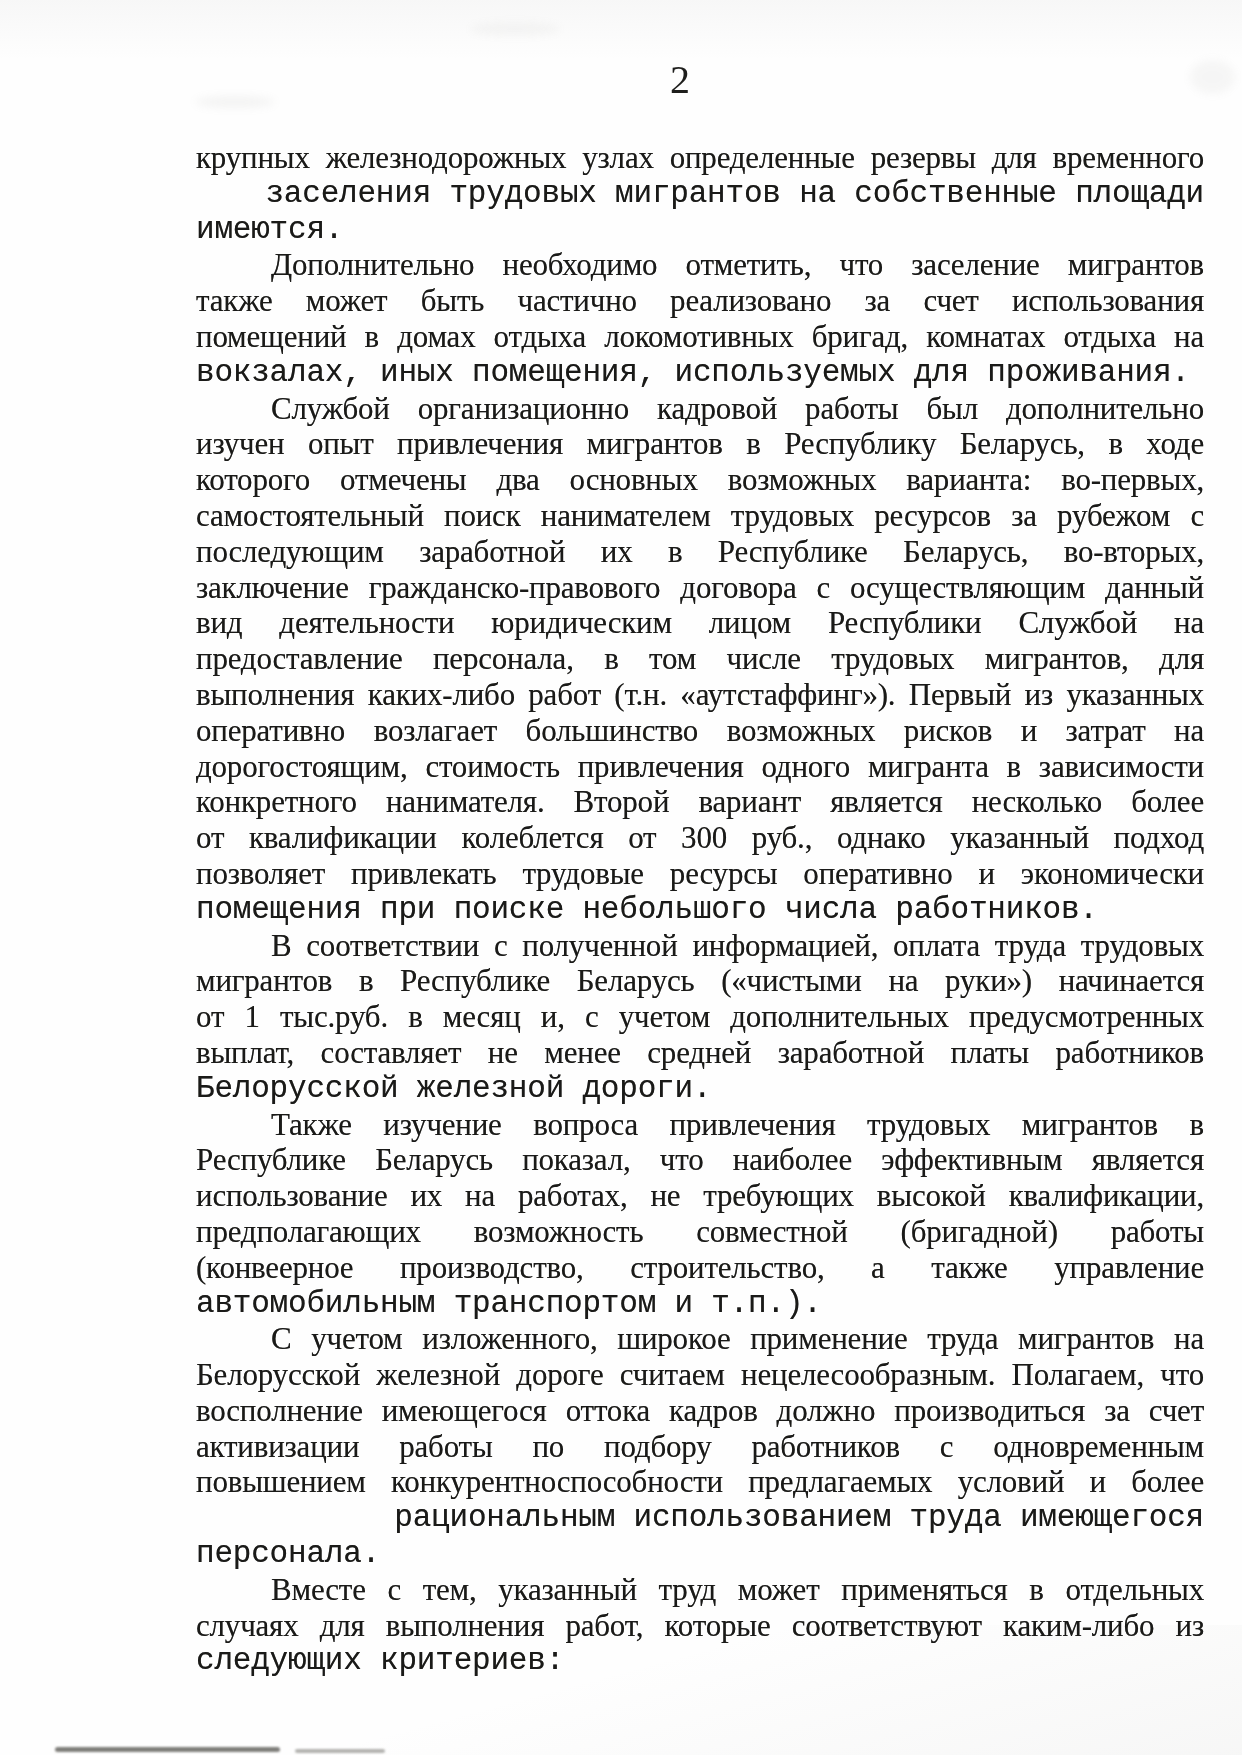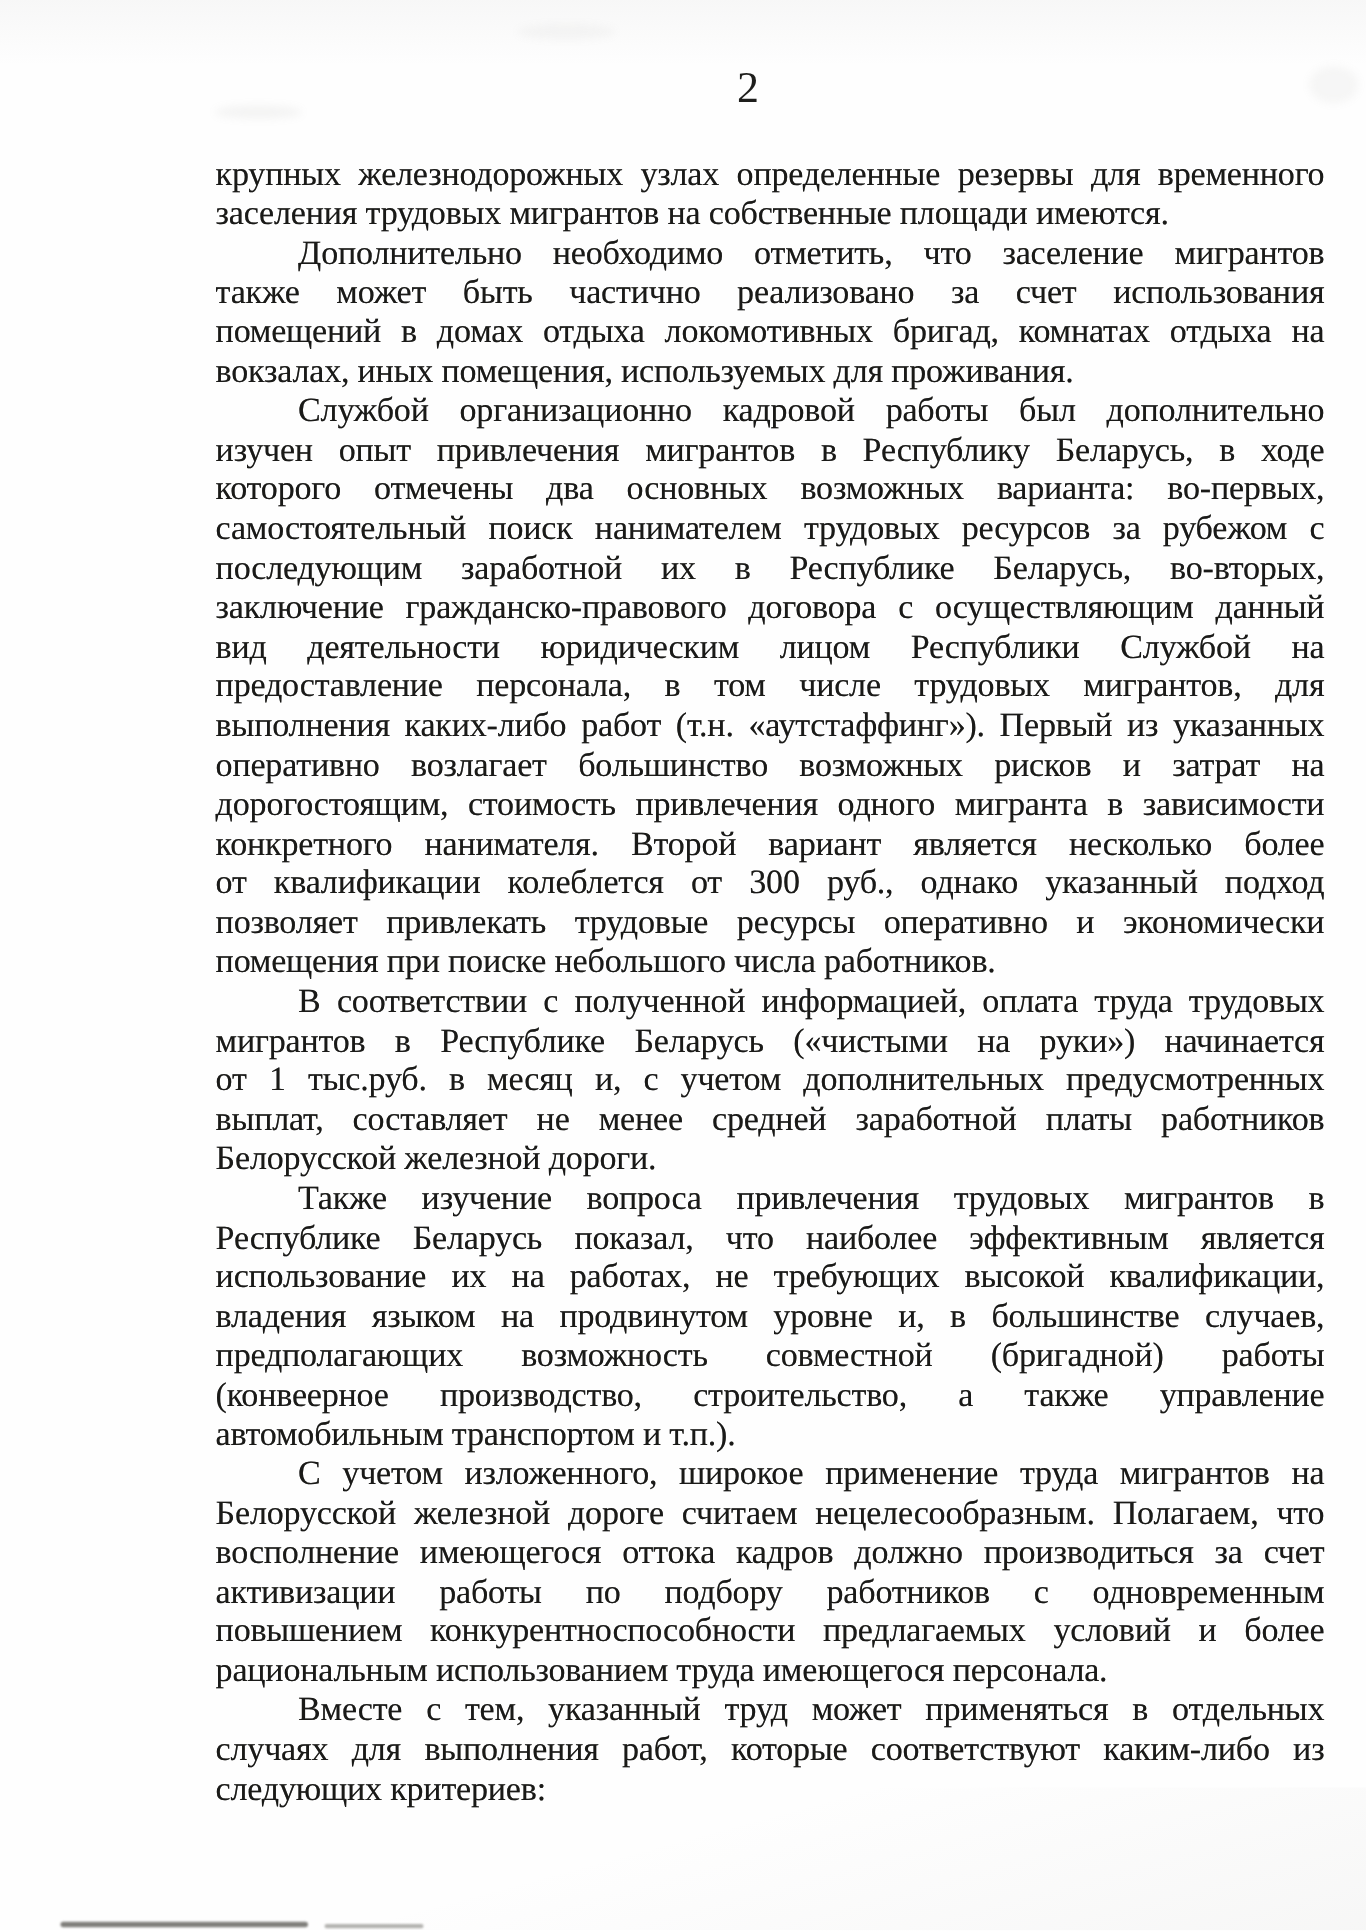--- a/index.html
+++ b/index.html
@@ -78,22 +78,23 @@
     color: #1a1a18;
     text-shadow: 0 0 0.5px rgba(20,20,18,0.55);
     margin-left: 10px;
   }
   .para { margin: 0; }
   .line {
     text-align: justify;
     text-align-last: justify;
   }
   .line.last {
-    text-align: center;
+    text-align: right;
     text-align-last: left;
+    font-family: Liberation Mono, monospace;
   }
   .para.indent .line:first-child {
     text-indent: 75px;
   }
 </style>
 </head>
 <body>
 
 <div class="page">
   <div class="top-shade"></div>
@@ -134,21 +135,20 @@
         <div class="line">В соответствии с полученной информацией, оплата труда трудовых</div>
         <div class="line">мигрантов в Республике Беларусь («чистыми на руки») начинается</div>
         <div class="line">от 1 тыс.руб. в месяц и, с учетом дополнительных предусмотренных</div>
         <div class="line">выплат, составляет не менее средней заработной платы работников</div>
         <div class="line last">Белорусской железной дороги.</div>
       </div>
       <div class="para indent">
         <div class="line">Также изучение вопроса привлечения трудовых мигрантов в</div>
         <div class="line">Республике Беларусь показал, что наиболее эффективным является</div>
         <div class="line">использование их на работах, не требующих высокой квалификации,</div>
-        <div class="line">владения языком на продвинутом уровне и, в большинстве случаев,</div>
         <div class="line">предполагающих возможность совместной (бригадной) работы</div>
         <div class="line">(конвеерное производство, строительство, а также управление</div>
         <div class="line last">автомобильным транспортом и т.п.).</div>
       </div>
       <div class="para indent">
         <div class="line">С учетом изложенного, широкое применение труда мигрантов на</div>
         <div class="line">Белорусской железной дороге считаем нецелесообразным. Полагаем, что</div>
         <div class="line">восполнение имеющегося оттока кадров должно производиться за счет</div>
         <div class="line">активизации работы по подбору работников с одновременным</div>
         <div class="line">повышением конкурентноспособности предлагаемых условий и более</div>

